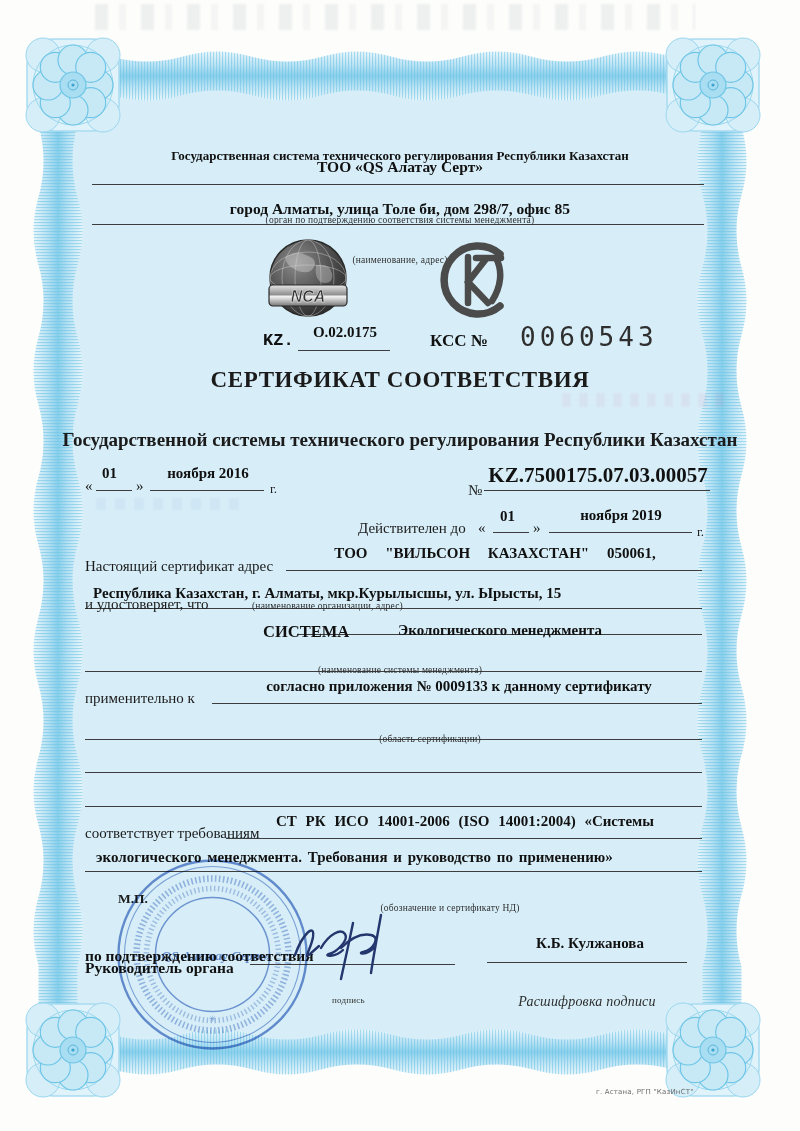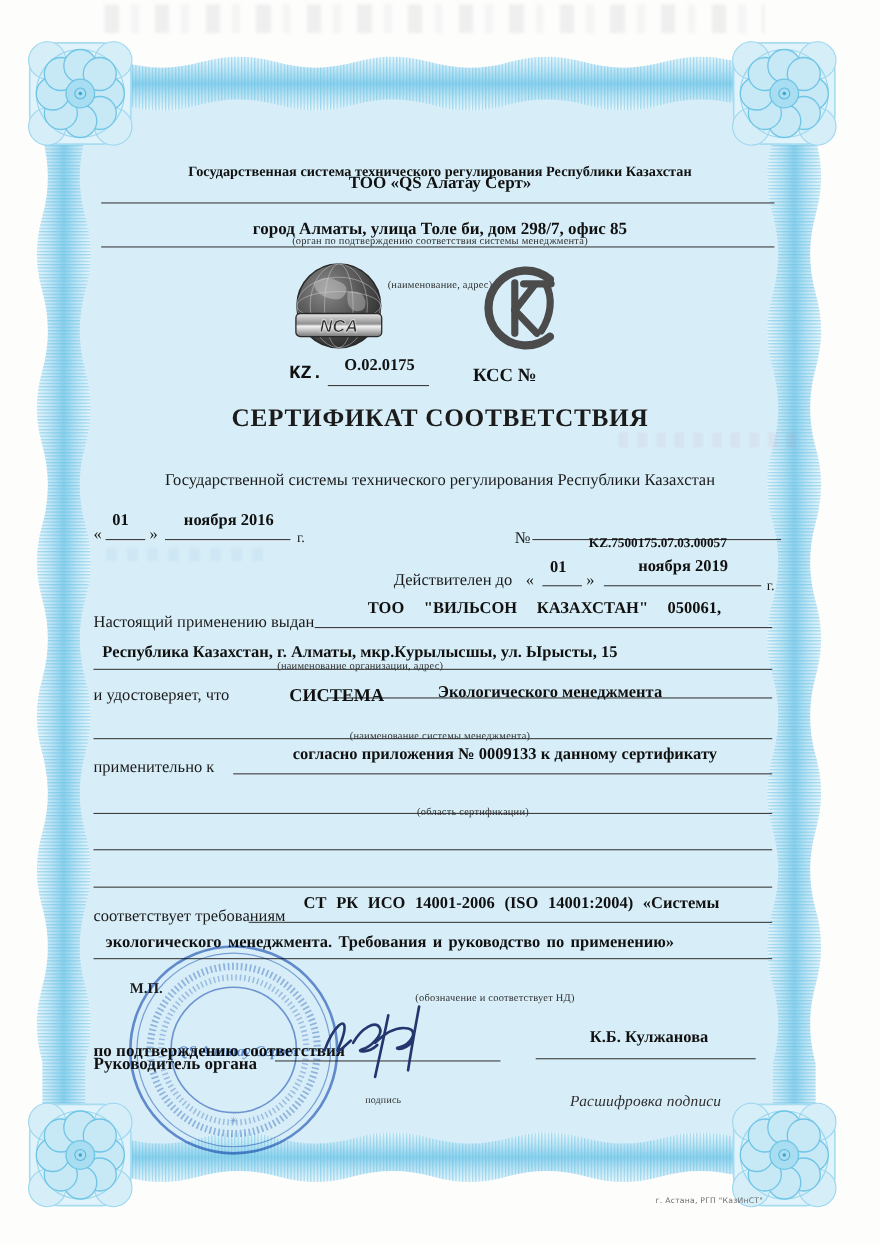--- a/index.html
+++ b/index.html
@@ -150,53 +150,54 @@
       <path d="M31,41 L51,62" stroke-width="6.5"></path>
       <path d="M39,17 H64" stroke-width="6.5"></path>
       <path d="M59,17 C66,30 64,46 55,60" stroke-width="6.5"></path>
     </g>
   </svg>
 
   <div class="t b mono-label" style="left:263px;top:331px;font-family:Liberation Mono, monospace;">KZ.</div>
   <div class="t b c" style="left:300px;top:324px;width:90px;">О.02.0175</div>
   <div class="rule" style="left:298px;top:350px;width:92px;"></div>
   <div class="t b mono-label" style="left:430px;top:331px;">КСС №</div>
+  <div class="t kcc-num" style="left:520px;top:322px;">0060543</div>
 
   <div class="t title c" style="left:60px;top:366px;width:680px;">СЕРТИФИКАТ СООТВЕТСТВИЯ</div>
-  <div class="t c" style="left:60px;top:429px;width:680px;font-size:15px;">Государственной системы технического регулирования Республики Казахстан</div>
+  <div class="t c" style="left:60px;top:429px;width:680px;font-size:19px;font-weight:bold;">Государственной системы технического регулирования Республики Казахстан</div>
 
   <div class="t" style="left:85px;top:478px;">«</div>
   <div class="t b" style="left:102px;top:465px;">01</div>
   <div class="rule" style="left:96px;top:490px;width:36px;"></div>
   <div class="t" style="left:136px;top:478px;">»</div>
   <div class="t b c" style="left:150px;top:465px;width:116px;">ноября 2016</div>
   <div class="rule" style="left:150px;top:490px;width:114px;"></div>
   <div class="t" style="left:270px;top:481px;font-size:13px;">г.</div>
 
   <div class="t" style="left:468px;top:482px;">№</div>
-  <div class="t b c" style="left:486px;top:486px;width:224px;font-size:12px;">KZ.7500175.07.03.00057</div>
+  <div class="t b c" style="left:486px;top:463px;width:224px;font-size:21px;">KZ.7500175.07.03.00057</div>
   <div class="rule" style="left:484px;top:490px;width:226px;"></div>
 
   <div class="t" style="left:358px;top:520px;">Действителен до</div>
   <div class="t" style="left:478px;top:520px;">«</div>
   <div class="t b" style="left:500px;top:508px;">01</div>
   <div class="rule" style="left:493px;top:532px;width:36px;"></div>
   <div class="t" style="left:533px;top:520px;">»</div>
   <div class="t b c" style="left:552px;top:507px;width:138px;">ноября 2019</div>
   <div class="rule" style="left:549px;top:532px;width:143px;"></div>
   <div class="t" style="left:697px;top:524px;font-size:13px;">г.</div>
 
-  <div class="t" style="left:85px;top:558px;">Настоящий применению выдан</div>
+  <div class="t" style="left:85px;top:558px;">Настоящий сертификат адрес</div>
   <div class="t b c" style="left:288px;top:545px;width:414px;word-spacing:14px;">ТОО "ВИЛЬСОН КАЗАХСТАН" 050061,</div>
   <div class="rule" style="left:286px;top:570px;width:416px;"></div>
   <div class="t cap" style="left:252px;top:573px;">(наименование организации, адрес)</div>
   <div class="t b" style="left:93px;top:585px;">Республика Казахстан, г. Алматы, мкр.Курылысшы, ул. Ырысты, 15</div>
   <div class="rule" style="left:85px;top:608px;width:617px;"></div>
 
-  <div class="t" style="left:85px;top:624px;">и удостоверяет, что</div>
+  <div class="t" style="left:85px;top:596px;">и удостоверяет, что</div>
   <div class="t b" style="left:220px;top:622px;font-size:16.5px;margin-left:43px;">СИСТЕМА</div>
   <div class="t b c" style="left:300px;top:611px;width:400px;margin-top:11px;">Экологического менеджмента</div>
   <div class="rule" style="left:297px;top:634px;width:405px;"></div>
   <div class="t cap c" style="left:290px;top:637px;width:220px;">(наименование системы менеджмента)</div>
 
   <div class="rule" style="left:85px;top:671px;width:617px;"></div>
 
   <div class="t" style="left:85px;top:690px;">применительно к</div>
   <div class="t b c" style="left:215px;top:678px;width:488px;">согласно приложения № 0009133 к данному сертификату</div>
   <div class="rule" style="left:212px;top:703px;width:490px;"></div>
@@ -204,21 +205,21 @@
 
   <div class="rule" style="left:85px;top:739px;width:617px;"></div>
   <div class="rule" style="left:85px;top:772px;width:617px;"></div>
   <div class="rule" style="left:85px;top:806px;width:617px;"></div>
 
   <div class="t" style="left:85px;top:825px;">соответствует требованиям</div>
   <div class="t b c" style="left:228px;top:813px;width:474px;word-spacing:5px;">СТ РК ИСО 14001-2006 (ISO 14001:2004) «Системы</div>
   <div class="rule" style="left:226px;top:838px;width:476px;"></div>
   <div class="t b" style="left:96px;top:849px;word-spacing:2px;">экологического менеджмента. Требования и руководство по применению»</div>
   <div class="rule" style="left:85px;top:871px;width:617px;"></div>
-  <div class="t cap c" style="left:310px;top:875px;width:280px;">(обозначение и соответствует НД)</div>
+  <div class="t cap c" style="left:310px;top:875px;width:280px;">(обозначение и сертификату НД)</div>
 
   <div class="t" style="left:118px;top:891px;font-size:13.5px;font-weight:600;">М.П.</div>
 
   <svg id="stamp" width="205" height="205" viewBox="0 0 205 205">
     <g fill="none" stroke="#4a76c4">
       <circle cx="102.5" cy="102.5" r="94" stroke-width="2.4"></circle>
       <circle cx="102.5" cy="102.5" r="88" stroke-width="1.1" opacity=".8"></circle>
       <circle cx="102.5" cy="102.5" r="57" stroke-width="1.5" opacity=".9"></circle>
       <circle cx="102.5" cy="102.5" r="76" stroke-width="6.5" stroke-dasharray="1.6 2.4" opacity=".6"></circle>
       <circle cx="102.5" cy="102.5" r="66" stroke-width="5.5" stroke-dasharray="1.4 2.6" opacity=".5"></circle>

